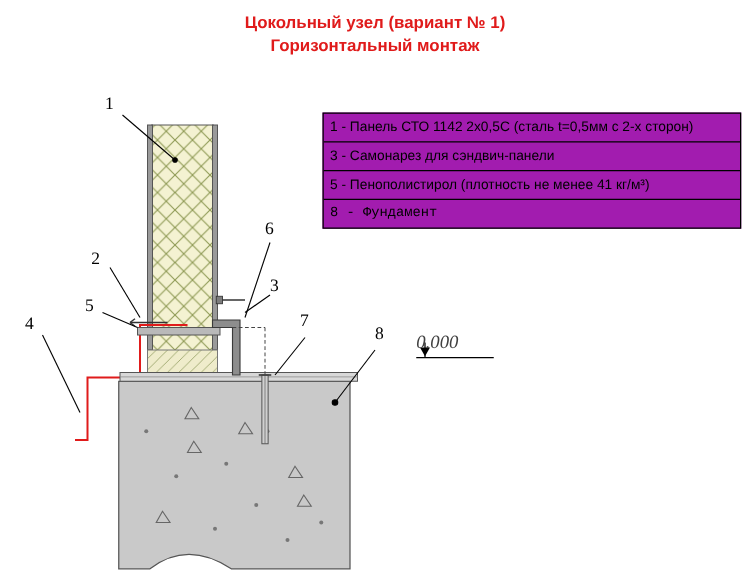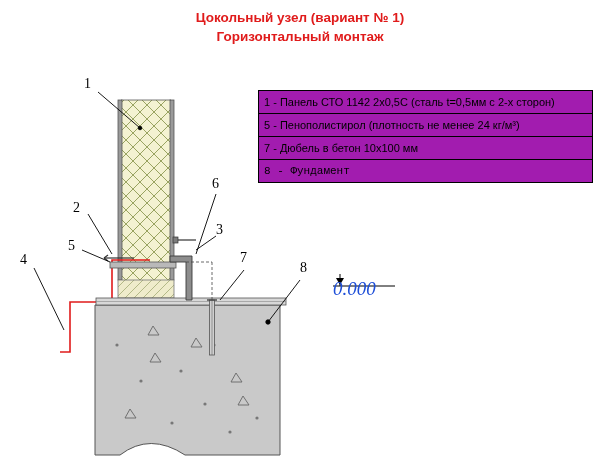--- a/index.html
+++ b/index.html
@@ -60,25 +60,24 @@
   .callout-num {
     position: absolute;
     font-size: 14px;
     color: #000;
     font-family: "Liberation Serif", serif;
   }
   .level-label {
     position: absolute;
     left: 333px;
     top: 266px;
-    font-size: 19px;
+    font-size: 15px;
     font-family: "Liberation Serif", serif;
     font-style: italic;
-    color: #1d4ed8;
-    margin-top: 12px;
+    color: #404040;
   }
   svg.drawing {
     position: absolute;
     left: 0;
     top: 0;
     width: 600px;
     height: 470px;
   }
 </style>
 </head>
@@ -86,22 +85,22 @@
 
 <div id="root">
 
   <div class="title-block">
     <span class="title-line">Цокольный узел (вариант № 1)</span>
     <span class="title-line">Горизонтальный монтаж</span>
   </div>
 
   <div class="legend">
     <div class="legend-row">1 - Панель СТО 1142 2х0,5С (сталь t=0,5мм с 2-х сторон)</div>
-    <div class="legend-row">5 - Пенополистирол (плотность не менее 24 кг/м³)</div>
-    <div class="legend-row">7 - Дюбель в бетон 10х100 мм</div>
+    <div class="legend-row">3 - Самонарез для сэндвич-панели</div>
+    <div class="legend-row">5 - Пенополистирол (плотность не менее 41 кг/м³)</div>
     <div class="legend-row">8 - Фундамент</div>
   </div>
 
   <svg class="drawing" viewBox="0 0 600 470">
     <defs>
       <pattern id="insulationHatch" width="14" height="14" patternUnits="userSpaceOnUse">
         <rect width="14" height="14" fill="#f4f2d2"></rect>
         <path d="M0,0 L14,14 M14,0 L0,14" stroke="#8f9a55" stroke-width="0.9" fill="none"></path>
       </pattern>
       <pattern id="polyHatch" width="9" height="9" patternUnits="userSpaceOnUse">

